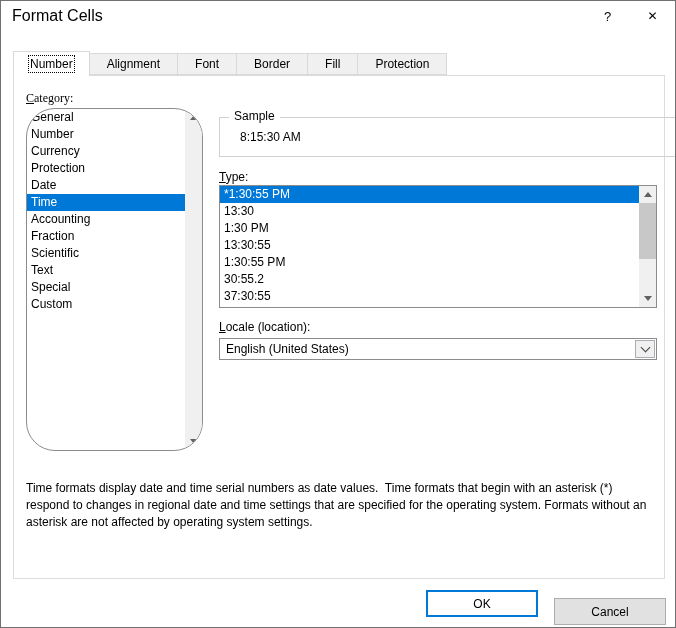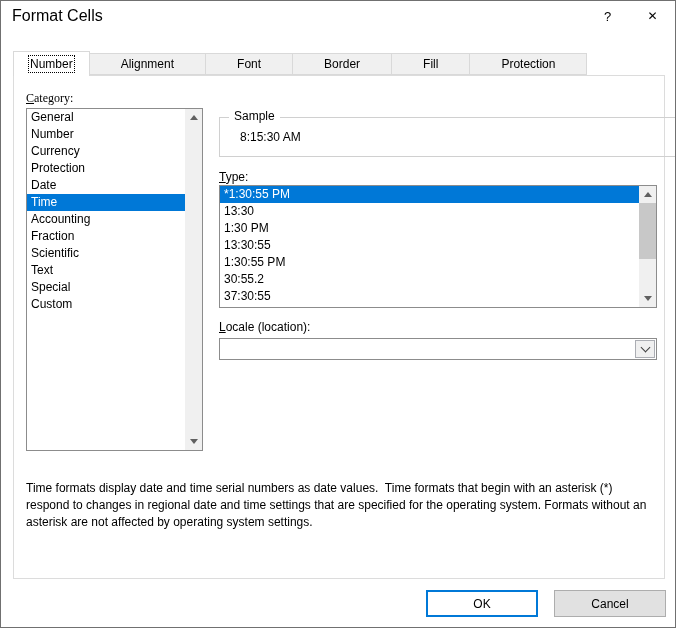--- a/index.html
+++ b/index.html
@@ -20,41 +20,41 @@
   .tb-btns { margin-left:auto; display:flex; height:30px; }
   .tb-btn { width:45px; height:30px; display:flex; align-items:center; justify-content:center; cursor:default; }
   .help-glyph { font-size:13px; }
   .close-glyph { font-size:12px; }
 
   
   .tabs { position:absolute; left:12px; top:52px; height:22px; display:flex; align-items:flex-end; z-index:2; }
   .tab {
     height:22px; background:#f0f0f0; border:1px solid #d9d9d9;
     display:flex; align-items:center; justify-content:center;
-    padding:0 31px; white-space:nowrap;
+    padding:0 17px; white-space:nowrap;
   }
   .tab + .tab { margin-left:-1px; }
   .tab.active {
     position:relative; z-index:3; background:#fff;
     height:25px; margin-bottom:-1px; border-bottom:none; padding:0 16px;
   }
   .focus-rect { outline:1px dotted #000; outline-offset:1px; }
 
   
   .panel {
     position:absolute; left:12px; top:74px; width:652px; height:504px;
     border:1px solid #dcdcdc; background:#fff; z-index:1;
   }
   .label { position:absolute; display:block; }
   .accel::first-letter { text-decoration:underline; }
 
   
   .cat-label { left:12px; top:15px;font-family:Liberation Serif, serif; }
   .listbox { position:absolute; border:1px solid #8c8c8c; background:#fff; overflow:hidden; }
-  .category-list { left:12px; top:32px; width:177px; height:343px; }
+  .category-list { left:12px; top:32px; width:177px; height:343px;border-radius:29px; }
   .list-items { position:absolute; left:0; top:0; right:17px; }
   .list-item { height:17px; line-height:17px; padding-left:4px; white-space:nowrap; }
   .list-item.selected { background:#0078d7; color:#fff; }
 
   
   .scrollbar { position:absolute; top:0; right:0; bottom:0; width:17px; background:#f0f0f0; }
   .sb-btn { position:absolute; left:0; width:17px; height:17px; display:flex; align-items:center; justify-content:center; }
   .sb-btn.up { top:0; }
   .sb-btn.down { bottom:0; }
   .tri-up { width:0; height:0; border-left:4px solid transparent; border-right:4px solid transparent; border-bottom:5px solid #606060; }
@@ -96,21 +96,21 @@
     line-height:17px; white-space:pre-wrap;
   }
 
   
   .btn {
     position:absolute; top:589px; width:112px; height:27px;
     font-family:"Liberation Sans", sans-serif; font-size:12px;
     display:flex; align-items:center; justify-content:center; cursor:default;
   }
   .btn.ok { left:425px; background:#ffffff; border:2px solid #0078d7; }
-  .btn.cancel { left:553px; background:#e1e1e1; border:1px solid #adadad; }
+  .btn.cancel { left:553px; background:#e1e1e1; border:1px solid #adadad;margin-top:8px; }
 </style>
 </head>
 <body>
 
 <div class="dialog">
 
   <div class="titlebar">
     <span class="title">Format Cells</span>
     <div class="tb-btns">
       <div class="tb-btn">
@@ -196,20 +196,21 @@
         <div class="sb-thumb"></div>
         <div class="sb-btn down">
           <span class="tri-down"></span>
         </div>
       </div>
     </div>
 
     <div class="label accel locale-label">Locale (location):</div>
 
     <div class="combobox">
+      <span>English (United States)</span>
       <div class="combo-btn">
         <span class="chevron"></span>
       </div>
     </div>
 
     <div class="description">Time formats display date and time serial numbers as date values.  Time formats that begin with an asterisk (*) respond to changes in regional date and time settings that are specified for the operating system. Formats without an asterisk are not affected by operating system settings.</div>
 
   </div>
 
   <div class="btn ok">OK</div>

